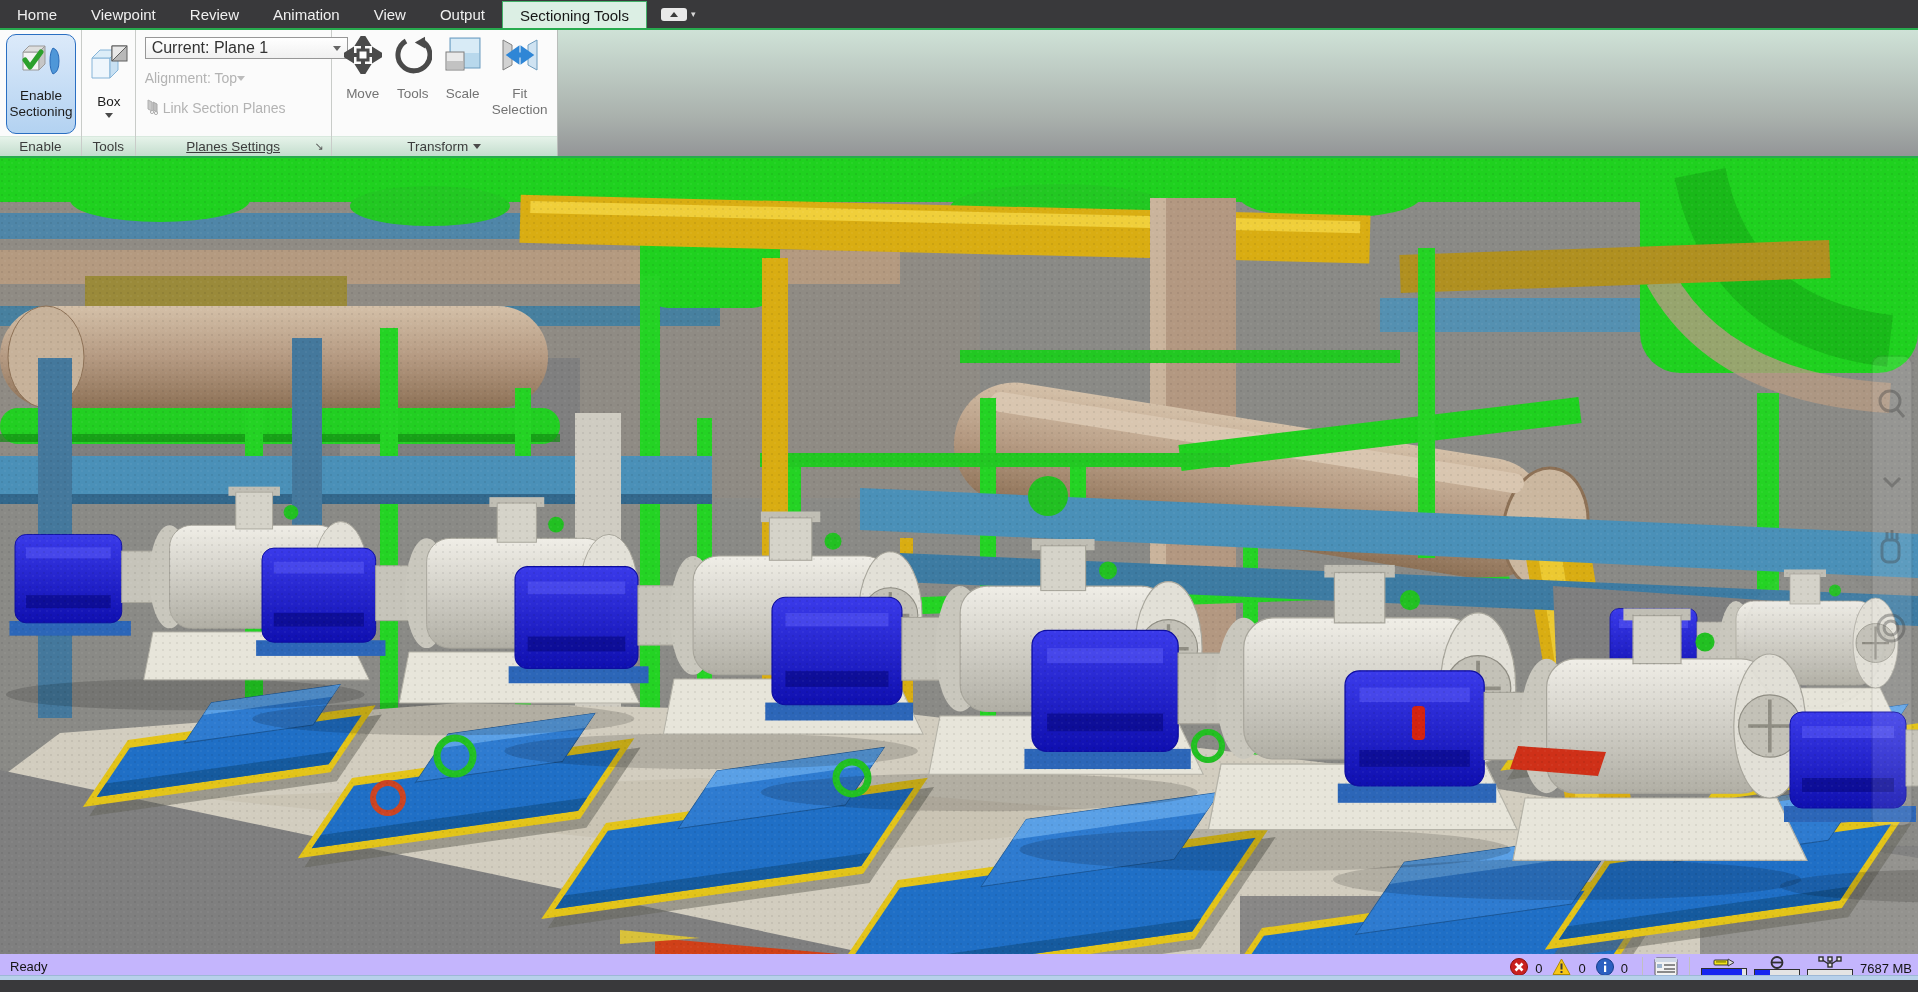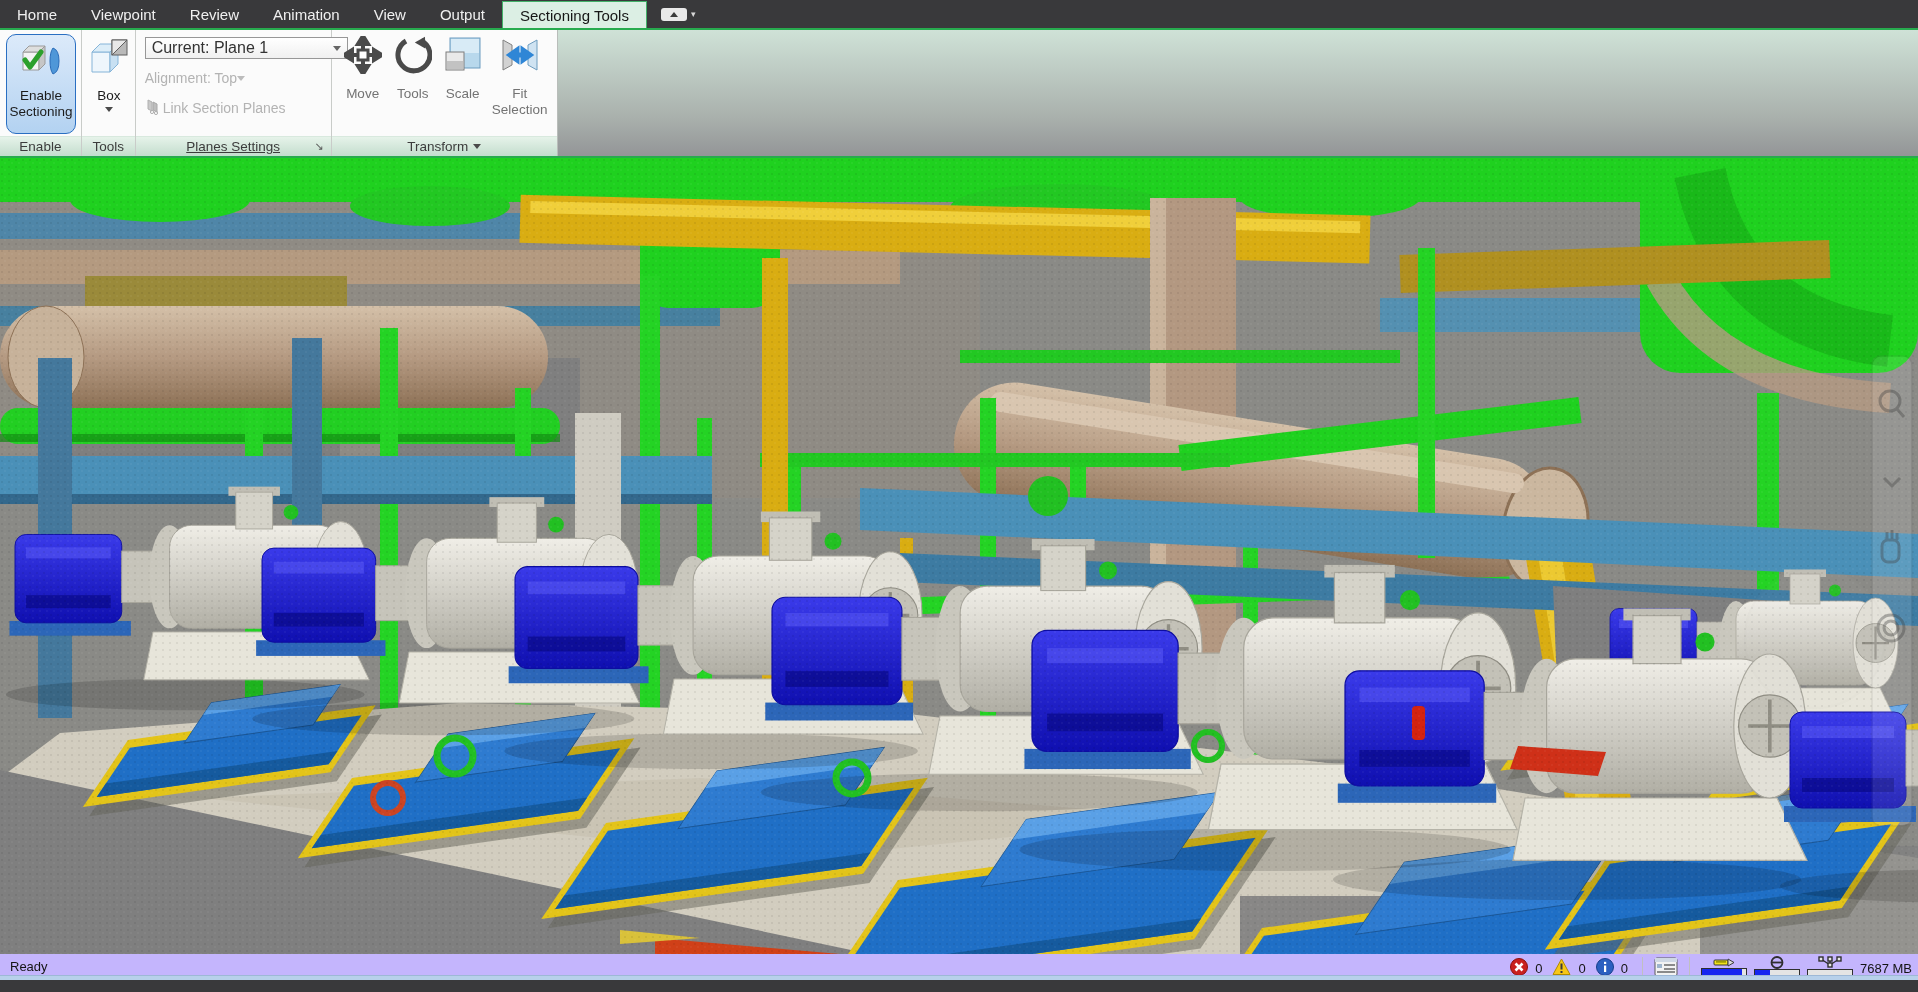--- a/index.html
+++ b/index.html
@@ -23,21 +23,21 @@
   .rgroup:last-child{border-right:none;}
   .rgroup-body{flex:1;position:relative;}
   .rgroup-label{height:20px;background:linear-gradient(#e6f3ea,#c3ddcd);border-top:1px solid #d8e9de;
     font-size:13.5px;color:#3c3c3c;display:flex;align-items:center;justify-content:center;gap:5px;}
   .g-enable{width:82px;} .g-mode{width:54px;} .g-planes{width:196px;} .g-transform{width:226px;}
 
   .btn-enable{position:absolute;left:6px;top:4px;width:70px;height:100px;border:1px solid #2a6fc2;border-radius:10px;
     background:linear-gradient(#dceafa,#b3d2f1);display:flex;flex-direction:column;align-items:center;cursor:default;}
   .btn-enable .lbl{font-size:13.5px;color:#1b1b1b;text-align:center;line-height:1.15;margin-top:2px;}
 
-  .btn-box{position:absolute;left:4px;top:6px;width:46px;height:98px;display:flex;flex-direction:column;align-items:center;cursor:default;}
+  .btn-box{position:absolute;left:4px;top:12px;width:46px;height:98px;display:flex;flex-direction:column;align-items:center;cursor:default;}
   .btn-box .lbl{font-size:13.5px;color:#1b1b1b;margin-top:6px;}
   .caret{width:0;height:0;border-left:4px solid transparent;border-right:4px solid transparent;border-top:5px solid #4a4a4a;margin-top:4px;}
 
   .planes-body{padding:7px 9px 0 9px;}
   .combo{width:203px;height:22px;border:1px solid #979797;background:linear-gradient(#ffffff,#f0f0f0);
     display:flex;align-items:center;font-size:16px;color:#333;padding:0 6px;cursor:default;}
   .combo .cbx-caret{margin-left:auto;width:0;height:0;border-left:4px solid transparent;border-right:4px solid transparent;border-top:5px solid #666;}
   .row-disabled{display:flex;align-items:center;margin-top:11px;font-size:14px;color:#b3b3b3;cursor:default;}
   .row-disabled .dcaret{width:0;height:0;border-left:4px solid transparent;border-right:4px solid transparent;border-top:5px solid #bcbcbc;}
   .launcher{font-size:11px;color:#5a5a5a;position:absolute;right:7px;}

